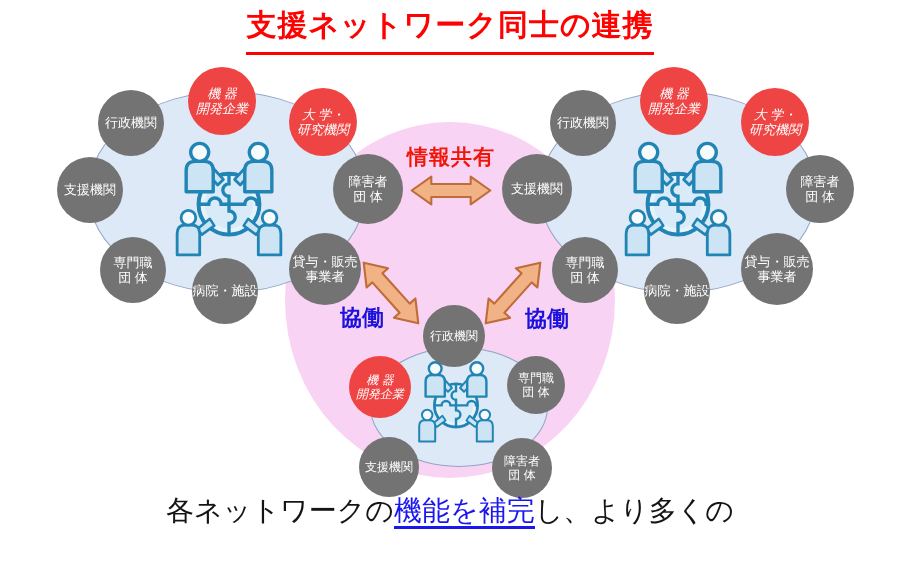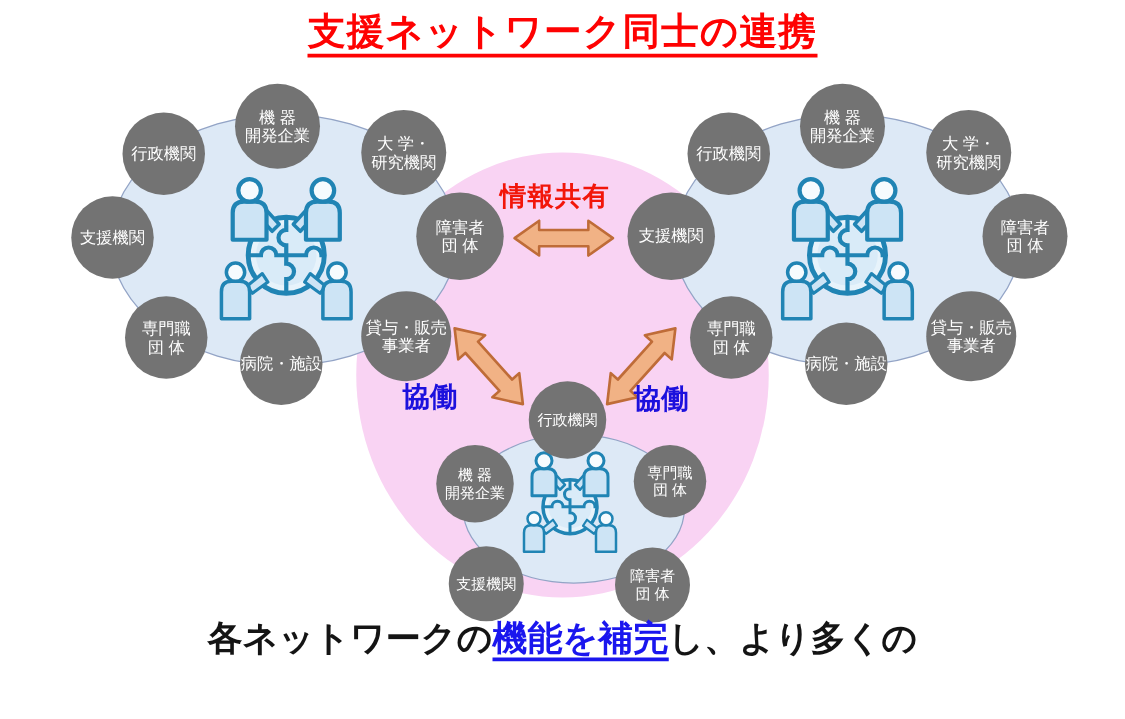--- a/index.html
+++ b/index.html
@@ -4,49 +4,49 @@
 <style>
   html,body{margin:0;padding:0;background:#fff;}
   .stage{
     position:relative;width:900px;height:575px;background:#fff;overflow:hidden;
     font-family:"Liberation Sans","DejaVu Sans",sans-serif;
   }
   .title{
     position:absolute;top:5px;left:0;width:100%;text-align:center;
     font-size:30px;font-weight:bold;color:#fe0202;letter-spacing:1px;
   }
-  .title span{border-bottom:3px solid #fe0202;padding-bottom:1px;}
+  .title span{border-bottom:3px solid #fe0202;padding-bottom:11px;}
   .hub{
     position:absolute;left:285px;top:122px;width:330px;height:356px;
     background:#f9d3f3;border-radius:50%;
   }
   .net-ellipse{
     position:absolute;background:#dde9f6;border:1px solid #93a4c6;border-radius:50%;
   }
   .net-left{left:88px;top:91px;width:276px;height:200px;}
   .net-right{left:539px;top:91px;width:276px;height:200px;}
   .net-bottom{left:370px;top:347px;width:176px;height:118px;}
   .node{
     position:absolute;border-radius:50%;background:#737373;color:#fff;
     display:flex;align-items:center;justify-content:center;text-align:center;
     font-size:13px;line-height:1.18;white-space:pre-line;font-weight:500;
   }
-  .node.purple{background:#737373;}
+  .node.purple{background:#ef4444;font-style:italic;}
   .node.small{font-size:12px;}
   .team-icon{position:absolute;}
   .arrow{position:absolute;}
   .rel-label{
-    position:absolute;font-weight:bold;
+    position:absolute;text-align:center;font-weight:bold;
   }
   .info-label{left:400px;top:143px;width:102px;font-size:21px;color:#f2160a;letter-spacing:1px;}
   .collab-left-label{left:322px;top:303px;width:80px;font-size:22px;color:#1c10dd;}
   .collab-right-label{left:507px;top:304px;width:80px;font-size:22px;color:#1c10dd;}
   .caption{
     position:absolute;top:494px;left:0;width:100%;text-align:center;
-    font-size:28px;font-weight:bold;color:#141414;line-height:1.2;
+    font-size:28px;font-weight:normal;color:#141414;line-height:1.2;
   }
   .caption .link{color:#1a16ee;border-bottom:3px solid #1a16ee;padding-bottom:0px;}
 </style>
 </head>
 <body>
 
 <div class="stage">
 
   <svg width="0" height="0" style="position:absolute" aria-hidden="true">
     <defs>

